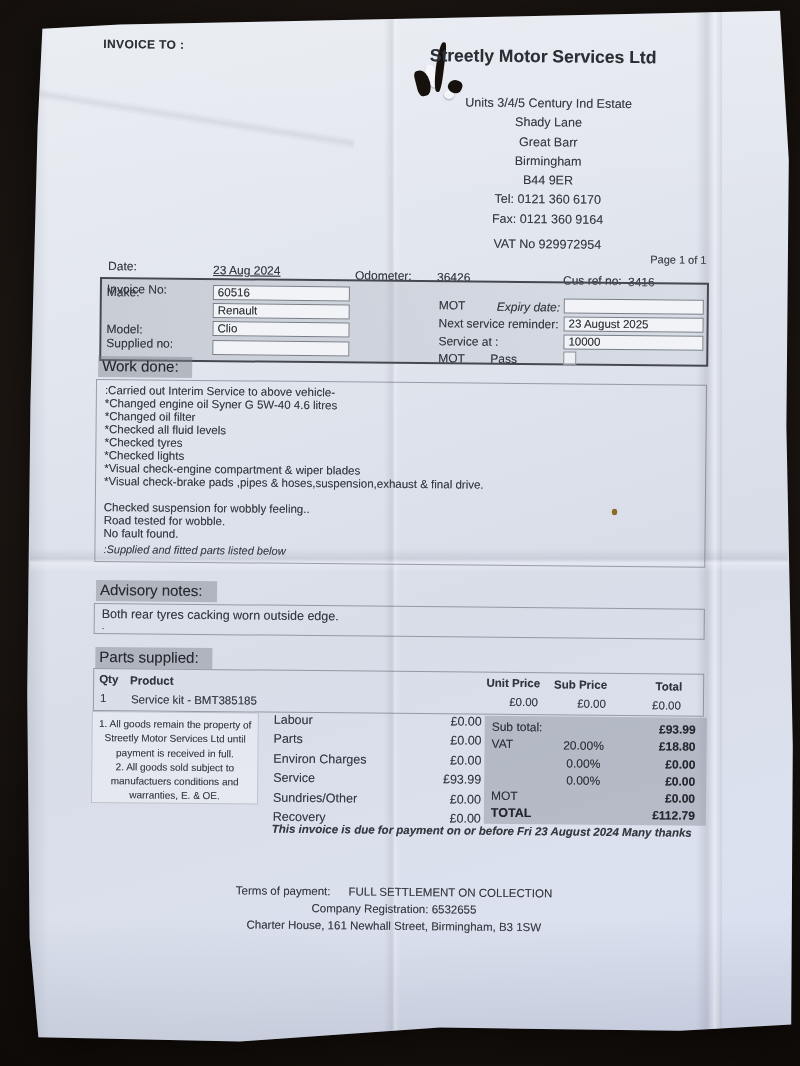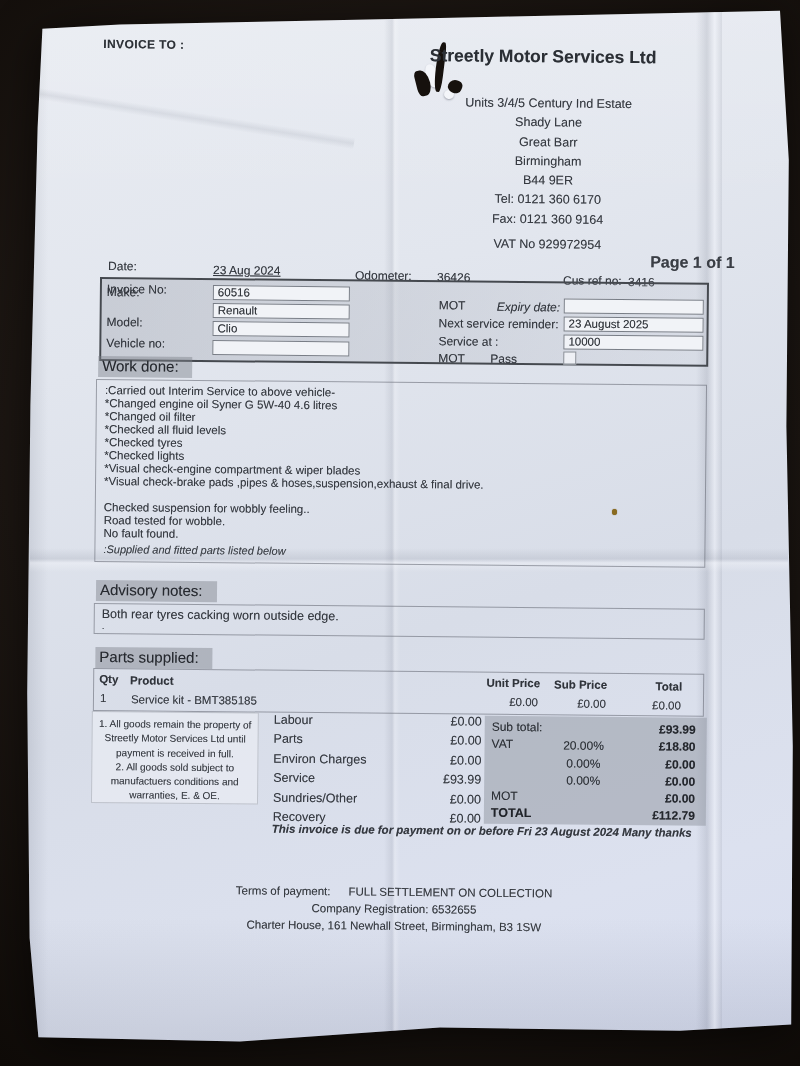--- a/index.html
+++ b/index.html
@@ -38,21 +38,21 @@
   .abs { position:absolute; }
   .lbl { font-size:12px; color:#33373e; }
 
   .invoice-to { left:101px; top:37px; font-size:12px; font-weight:bold; letter-spacing:0.4px; color:#2d3137; }
 
   .company { left:414px; top:42px; width:266px; text-align:center; }
   .company-name { font-size:17.5px; font-weight:bold; color:#2b2f35; white-space:nowrap; margin-left:-12px; }
   .addr { margin-top:27px; font-size:12.5px; line-height:19.3px; color:#363a41; }
   .vat { margin-top:8px; font-size:12.5px; color:#363a41; }
 
-  .page-ind { left:650px; top:248px; font-size:16px; color:#3a3e45;font-weight:bold; }
+  .page-ind { left:650px; top:248px; font-size:11px; color:#3a3e45; }
 
   .details-box { left:100px; top:277px; width:609px; height:84px; border:2px solid #45494f;
                  background:linear-gradient(100deg, rgba(148,153,164,0.34), rgba(196,200,210,0.22)); }
   .fld { position:absolute; background:#f1f3f7; border:1px solid #787d86; height:15px; font-size:11.5px;
          color:#2e3238; line-height:13px; padding:0 4px; overflow:hidden; }
   .cb { position:absolute; width:13px; height:13px; background:#eef0f5; border:1px solid #868b94; }
 
   .sec-title { display:inline-block; background:rgba(124,129,138,0.45); color:#26292f; font-size:15px;
                padding:1px 14px 3px 4px; white-space:nowrap; }
   .tbox { position:absolute; border:1px solid rgba(92,97,108,0.55); }
@@ -131,23 +131,23 @@
         <span class="abs lbl" style="left:355px;top:266px;text-align:center;">Odometer:</span>
         <span class="abs lbl" style="left:437px;top:267px;">36426</span>
         <span class="abs lbl" style="left:563px;top:269px;">Cus ref no:</span>
         <span class="abs lbl" style="left:628px;top:270px;">3416</span>
 
         <div class="abs details-box">
           <span class="abs lbl" style="left:5px;top:3px;">Invoice No:</span>
           <div class="fld" style="left:111px;top:5px;width:137px;">60516</div>
           <span class="abs lbl" style="left:5px;top:6px;">Make:</span>
           <div class="fld" style="left:111px;top:23px;width:137px;">Renault</div>
-          <span class="abs lbl" style="left:5px;top:36px;">Model:</span>
+          <span class="abs lbl" style="left:5px;top:43px;">Model:</span>
           <div class="fld" style="left:111px;top:41px;width:137px;">Clio</div>
-          <span class="abs lbl" style="left:5px;top:57px;">Vehicle  no:</span>
+          <span class="abs lbl" style="left:5px;top:57px;">Supplied  no:</span>
           <div class="fld" style="left:111px;top:60px;width:137px;"></div>
 
           <span class="abs lbl" style="left:337px;top:16px;">MOT</span>
           <span class="abs lbl" style="left:395px;top:17px;font-style:italic;">Expiry date:</span>
           <div class="fld" style="left:462px;top:15px;width:140px;"></div>
           <span class="abs lbl" style="left:337px;top:34px;">Next service reminder:</span>
           <div class="fld" style="left:462px;top:33px;width:140px;">23 August 2025</div>
           <span class="abs lbl" style="left:337px;top:52px;">Service at :</span>
           <div class="fld" style="left:462px;top:51px;width:140px;">10000</div>
           <span class="abs lbl" style="left:337px;top:69px;">MOT</span>

